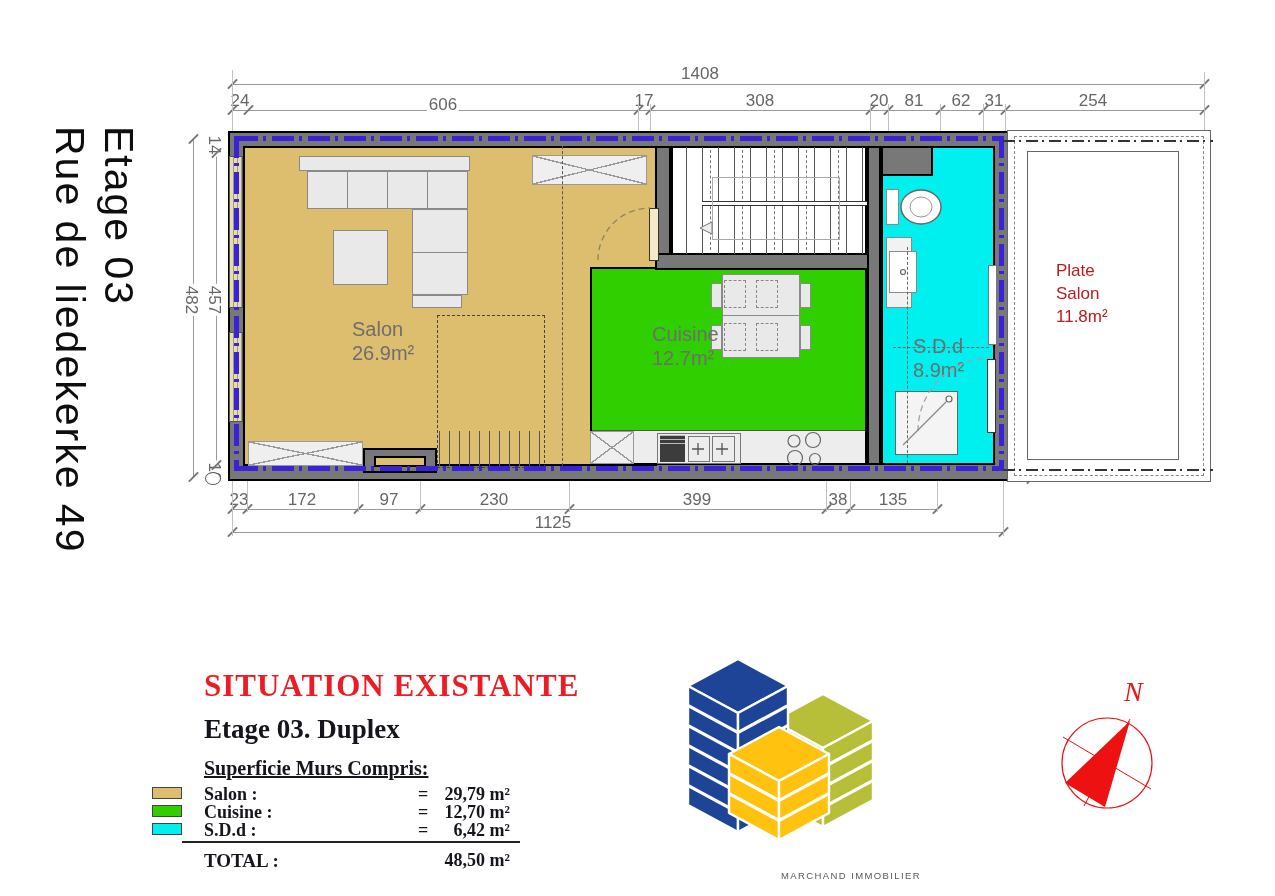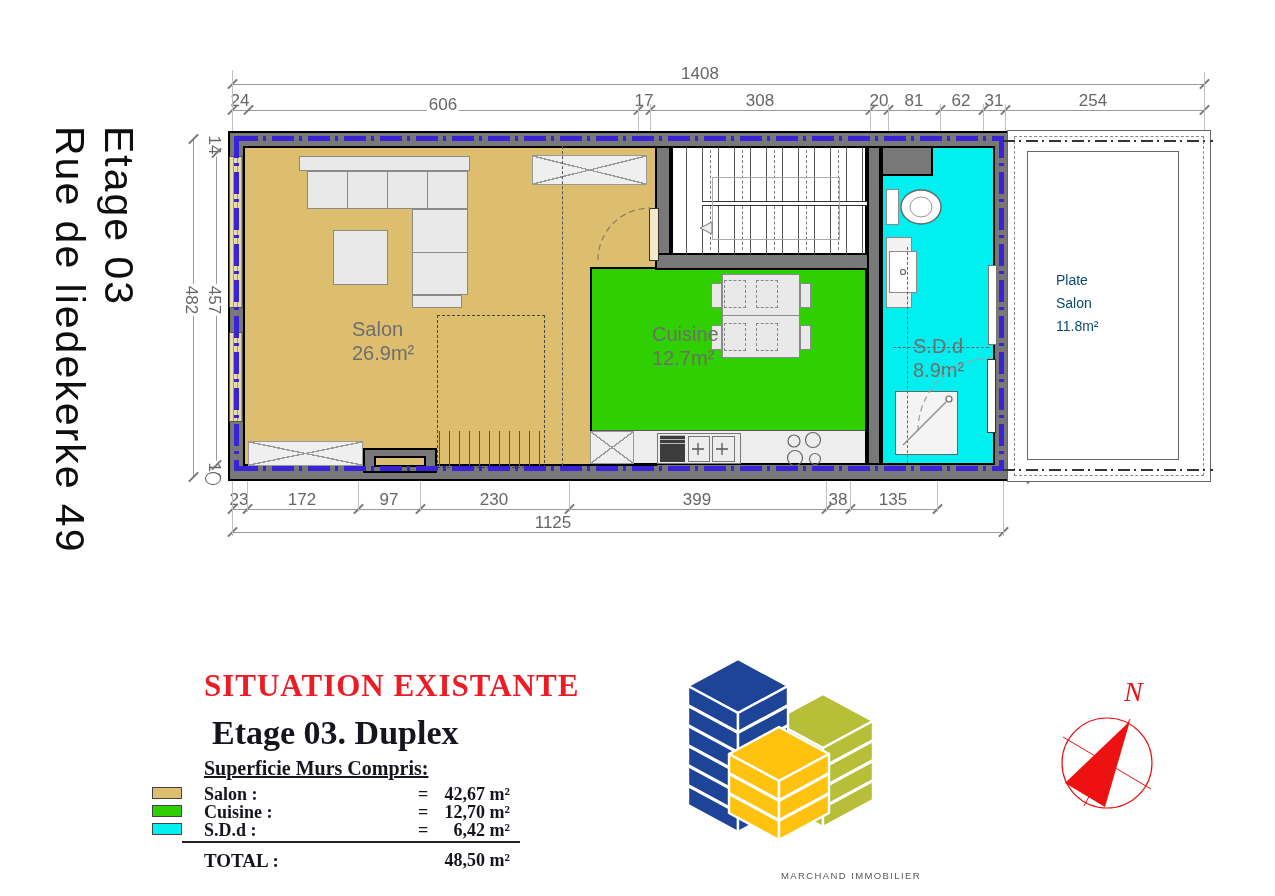--- a/index.html
+++ b/index.html
@@ -218,21 +218,21 @@
   <div class="bluedash-h" style="left:236px;top:136px;width:766px"></div>
   <div class="bluedash-h" style="left:236px;top:466px;width:766px"></div>
   <div class="bluedash-v" style="left:234px;top:136px;height:335px"></div>
   <div class="bluedash-v" style="left:999px;top:136px;height:335px"></div>
 
   <div class="abs" style="left:1007px;top:130px;width:204px;height:352px;border:1px solid #666;box-sizing:border-box;background:#fff"></div>
   <div class="abs" style="left:1014px;top:136px;width:190px;height:340px;border:1px dashed #888;box-sizing:border-box"></div>
   <div class="abs" style="left:1027px;top:151px;width:152px;height:309px;border:1px solid #666;box-sizing:border-box"></div>
   <div class="dashdot-h" style="left:1003px;top:140px;width:210px"></div>
   <div class="dashdot-h" style="left:1003px;top:469px;width:210px"></div>
-  <div class="roomlabel" style="left:1056px;top:269px;color:#0c4a6e;font-size:14px;line-height:23px">
+  <div class="roomlabel" style="left:1056px;top:259px;color:#b91c1c;font-size:17px;line-height:23px">
     <div>Plate</div>
     <div>Salon</div>
     <div>11.8m²</div>
   </div>
 
   <div class="abs" style="left:205px;top:472px;width:16px;height:13px;border:1.5px solid #555;border-radius:50%;background:#fff;box-sizing:border-box"></div>
 
   <svg class="abs" style="left:0;top:0" width="1275" height="896" viewBox="0 0 1275 896">
 
     <path d="M598 260 A52 52 0 0 1 650 208" fill="none" stroke="#8f8468" stroke-width="1.3" stroke-dasharray="6 4"></path>
@@ -261,30 +261,30 @@
       <circle cx="1107" cy="763" r="45" fill="none" stroke="#ED1111" stroke-width="1.2"></circle>
       <line x1="1063" y1="737" x2="1151" y2="789" stroke="#ED1111" stroke-width="1"></line>
       <line x1="1084" y1="806" x2="1130" y2="719" stroke="#ED1111" stroke-width="1"></line>
       <polygon points="1130,721 1065,783 1105,807" fill="#ED1111"></polygon>
     </g>
   </svg>
 
   <div class="abs" style="left:1124px;top:676px;font-family:'Liberation Serif',serif;font-style:italic;font-size:28px;color:#ED1111">N</div>
 
   <div class="abs leg" style="left:204px;top:668px;font-size:31px;letter-spacing:1px;color:#ED1C24">SITUATION EXISTANTE</div>
-  <div class="abs leg" style="left:212px;top:714px;font-size:34px">Etage 03. Duplex</div>
+  <div class="abs leg" style="left:204px;top:714px;font-size:27px">Etage 03. Duplex</div>
   <div class="abs leg" style="left:204px;top:757px;font-size:20px;text-decoration:underline">Superficie Murs Compris:</div>
 
   <div class="swatch" style="left: 152px; top: 787px; background-color: rgb(221, 189, 110);"></div>
   <div class="swatch" style="left: 152px; top: 805px; background-color: rgb(48, 207, 0);"></div>
   <div class="swatch" style="left: 152px; top: 823px; background-color: rgb(0, 239, 239);"></div>
 
   <div class="abs leg" style="left:204px;top:784px;font-size:18px">Salon :</div>
   <div class="abs leg" style="left:418px;top:784px;font-size:18px">=</div>
-  <div class="abs leg" style="left:430px;top:784px;width:80px;text-align:right;font-size:18px">42,67 m²</div>
+  <div class="abs leg" style="left:430px;top:784px;width:80px;text-align:right;font-size:18px">29,79 m²</div>
 
   <div class="abs leg" style="left:204px;top:802px;font-size:18px">Cuisine :</div>
   <div class="abs leg" style="left:418px;top:802px;font-size:18px">=</div>
   <div class="abs leg" style="left:430px;top:802px;width:80px;text-align:right;font-size:18px">12,70 m²</div>
 
   <div class="abs leg" style="left:204px;top:820px;font-size:18px">S.D.d :</div>
   <div class="abs leg" style="left:418px;top:820px;font-size:18px">=</div>
   <div class="abs leg" style="left:430px;top:820px;width:80px;text-align:right;font-size:18px">6,42 m²</div>
 
   <div class="abs" style="left:182px;top:841px;width:338px;height:2px;background:#222"></div>

